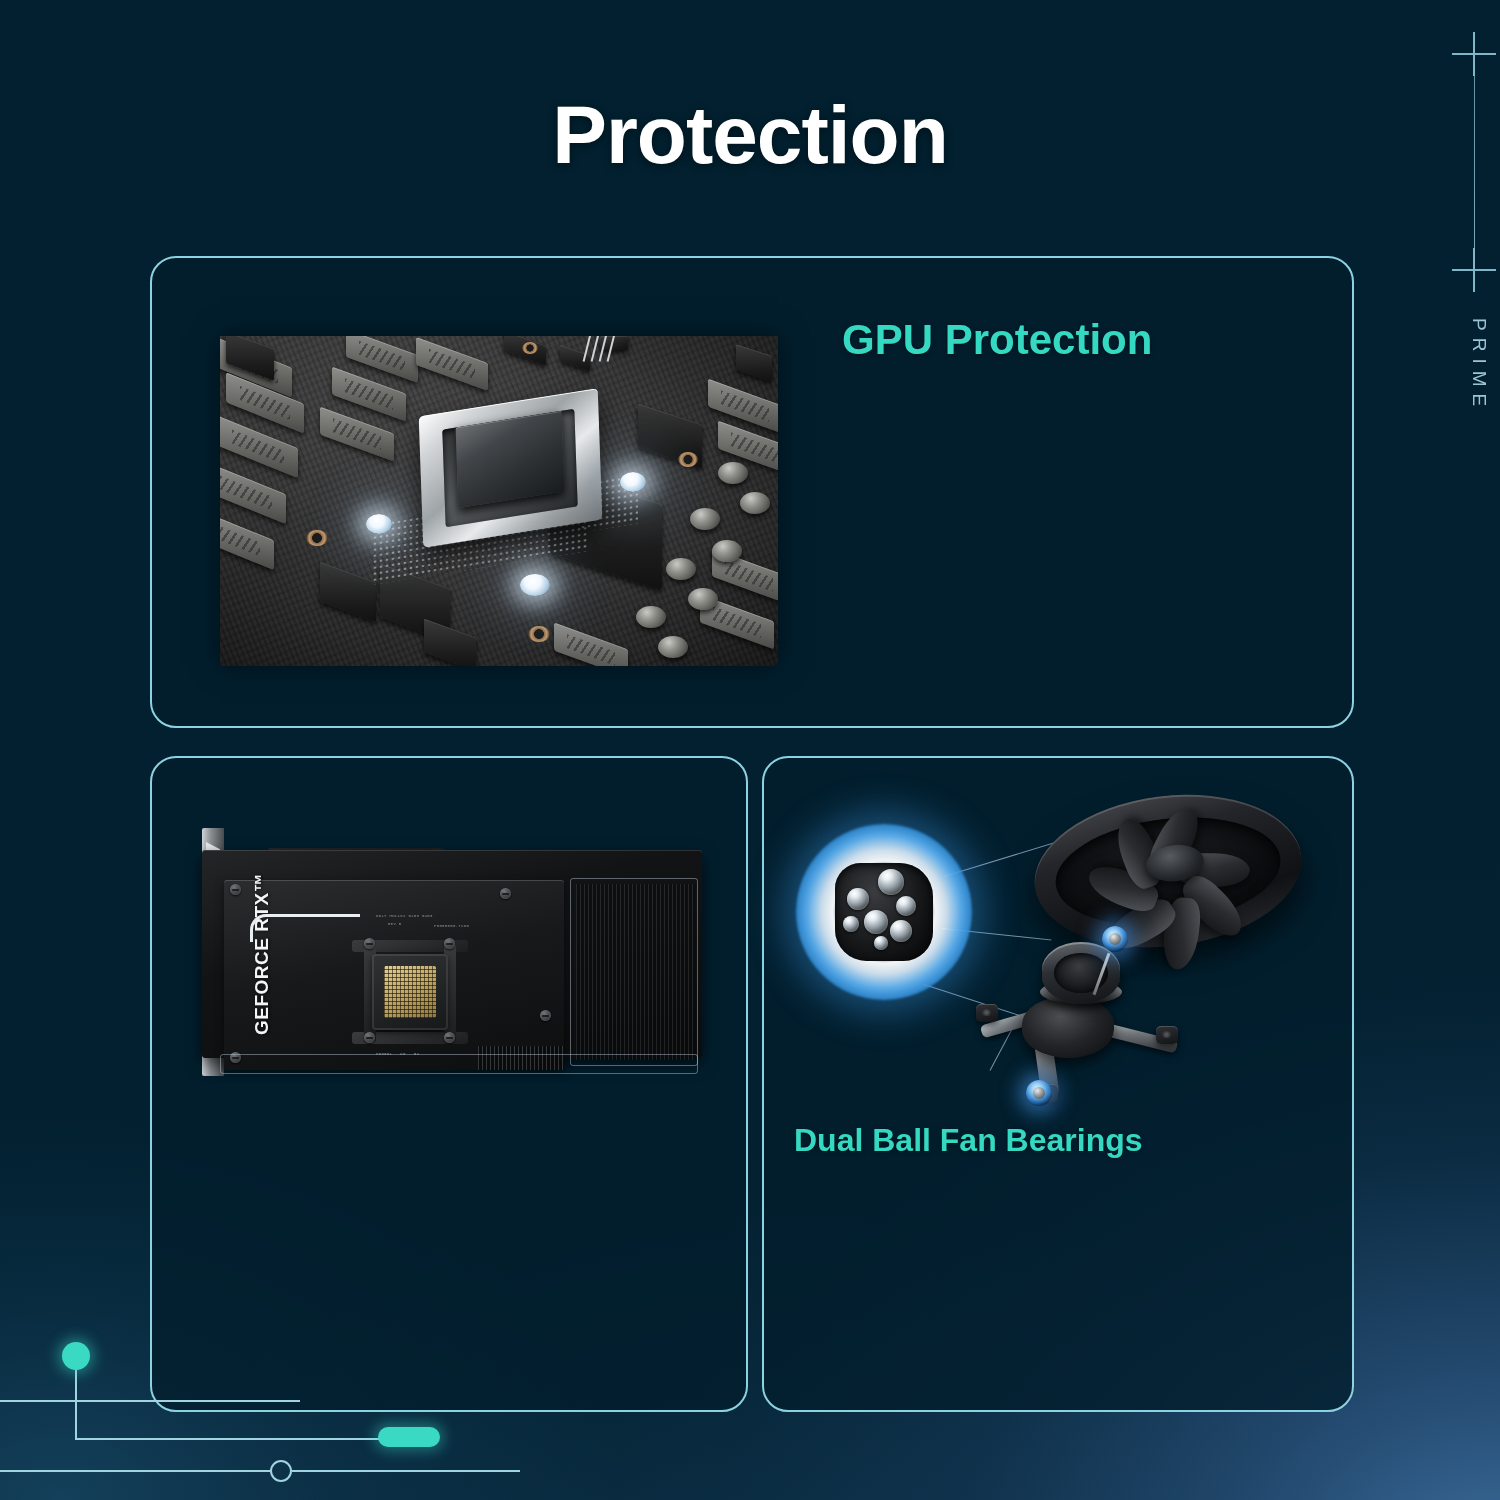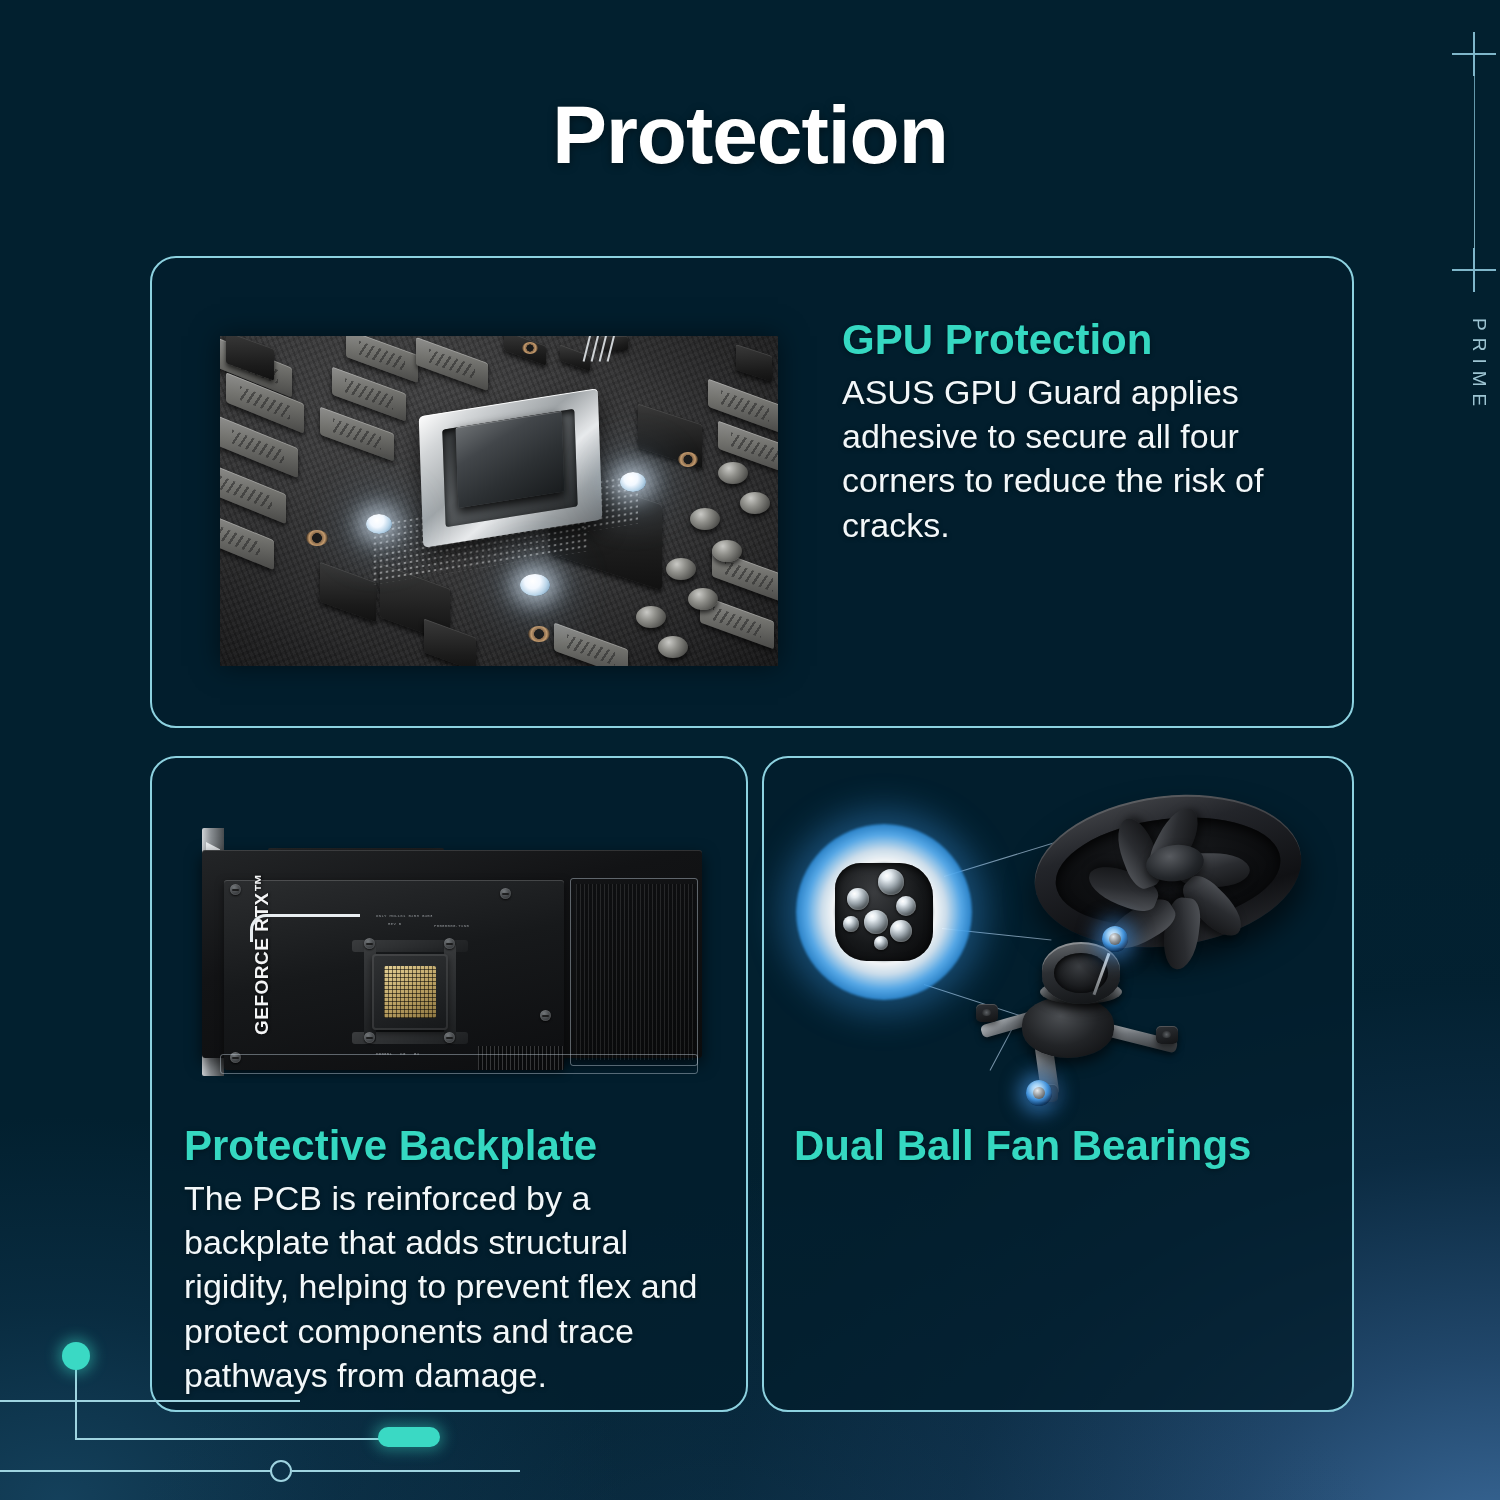--- a/index.html
+++ b/index.html
@@ -76,21 +76,21 @@
   }
   #gpu-text { position:absolute; left:690px; top:60px; width:448px; }
   #gpu-text .feat-title { font-size:42px; margin-bottom:8px; }
   #gpu-text .feat-body  { font-size:34px; }
 
   #backplate-text { position:absolute; left:32px; top:366px; width:546px; }
   #backplate-text .feat-title { font-size:42px; margin-bottom:8px; }
   #backplate-text .feat-body  { font-size:34px; }
 
   #fan-text { position:absolute; left:30px; top:366px; width:552px; }
-  #fan-text .feat-title { font-size:42px; margin-bottom:8px; }
+  #fan-text .feat-title { font-size:32px; margin-bottom:8px; }
   #fan-text .feat-body  { font-size:34px; }
 
   
   #img-gpu-die {
     position:absolute; left:68px; top:78px; width:558px; height:330px;
     overflow:hidden; background:#2b2b2c;
     box-shadow:0 0 26px rgba(0,0,0,.5);
   }
   .pcb-base {
     position:absolute; inset:0;
@@ -488,21 +488,20 @@
       <div class="glue-blob" style="left:300px; top:238px; width:30px; height:22px;"></div>
 
       <div style="position:absolute;left:366px;top:-2px;width:2px;height:28px;background:#cfd3d6;transform:rotate(14deg)"></div>
       <div style="position:absolute;left:374px;top:-2px;width:2px;height:28px;background:#cfd3d6;transform:rotate(14deg)"></div>
       <div style="position:absolute;left:382px;top:-2px;width:2px;height:28px;background:#cfd3d6;transform:rotate(14deg)"></div>
       <div style="position:absolute;left:390px;top:-2px;width:2px;height:28px;background:#cfd3d6;transform:rotate(14deg)"></div>
     </div>
 
     <div id="gpu-text">
       <div class="feat-title">GPU Protection</div>
-      <div class="feat-body">ASUS GPU Guard applies adhesive to secure all four corners to reduce the risk of cracks.</div>
     </div>
 
   </div>
 </div>
 
 <div class="card" id="card-backplate">
   <div class="card-inner">
 
     <div id="img-backplate">
       <div id="bp-card">
@@ -538,24 +537,20 @@
           </div>
 
           <div id="bp-fins"></div>
           <div id="bp-fins2"></div>
           <div class="bp-outline" style="left:368px; top:28px; width:128px; height:188px;"></div>
         </div>
         <div class="bp-outline" style="left:18px; top:226px; width:478px; height:20px;"></div>
       </div>
     </div>
 
-    <div id="backplate-text">
-      <div class="feat-title">Protective Backplate</div>
-      <div class="feat-body">The PCB is reinforced by a backplate that adds structural rigidity, helping to prevent flex and protect components and trace pathways from damage.</div>
-    </div>
 
   </div>
 </div>
 
 <div class="card" id="card-fan-bearings">
   <div class="card-inner">
 
     <div id="img-fan">
 
       <div class="callout" style="left:160px; top:88px;  width:118px; transform:rotate(-17deg);"></div>

